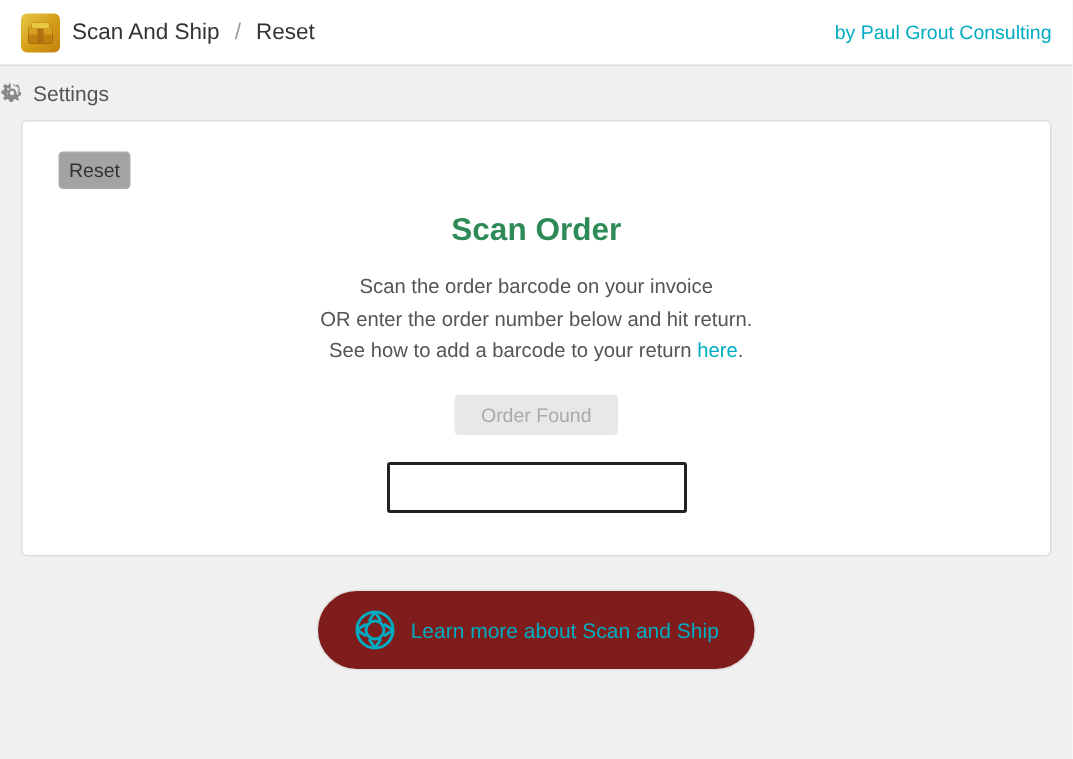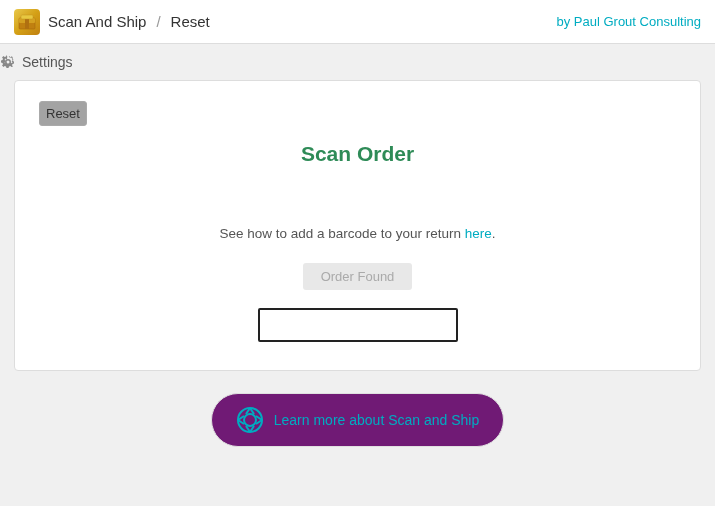--- a/index.html
+++ b/index.html
@@ -155,21 +155,21 @@
     
     .learn-more-section {
       display: flex;
       justify-content: center;
       margin-top: 22px;
     }
     .learn-more-box {
       display: flex;
       align-items: center;
       gap: 10px;
-      background: #701a75;
+      background: #7f1d1d;
       border: 1px solid #e0e0e0;
       border-radius: 30px;
       padding: 12px 24px;
       cursor: pointer;
     }
     .lifebuoy-icon {
       width: 28px;
       height: 28px;
       flex-shrink: 0;
     }
@@ -210,22 +210,22 @@
   </span>
   <span class="settings-label">Settings</span>
 </div>
 
 <div class="main-card">
   <button class="reset-button">Reset</button>
 
   <div class="scan-order-section">
     <div class="scan-order-title">Scan Order</div>
     <div class="scan-order-desc">
-      <br>
-      <br>
+      <span>Scan the order barcode on your invoice</span><br>
+      <span>OR enter the order number below and hit return.</span><br>
       <span>See how to add a barcode to your return </span><a href="#">here</a><span>.</span>
     </div>
 
     <div class="status-buttons">
       <button class="status-btn">Order Found</button>
     </div>
 
     <div class="scan-input-wrapper">
       <input type="text" class="scan-input" style="">
     </div>

